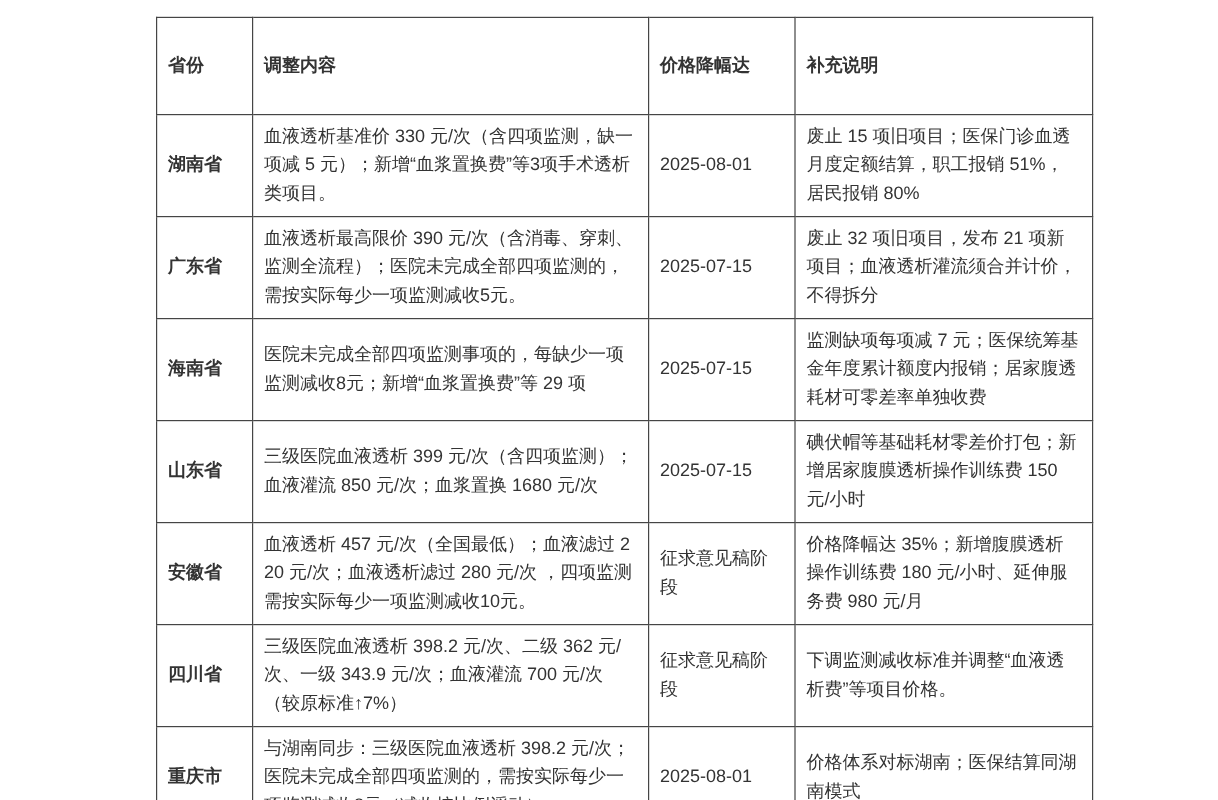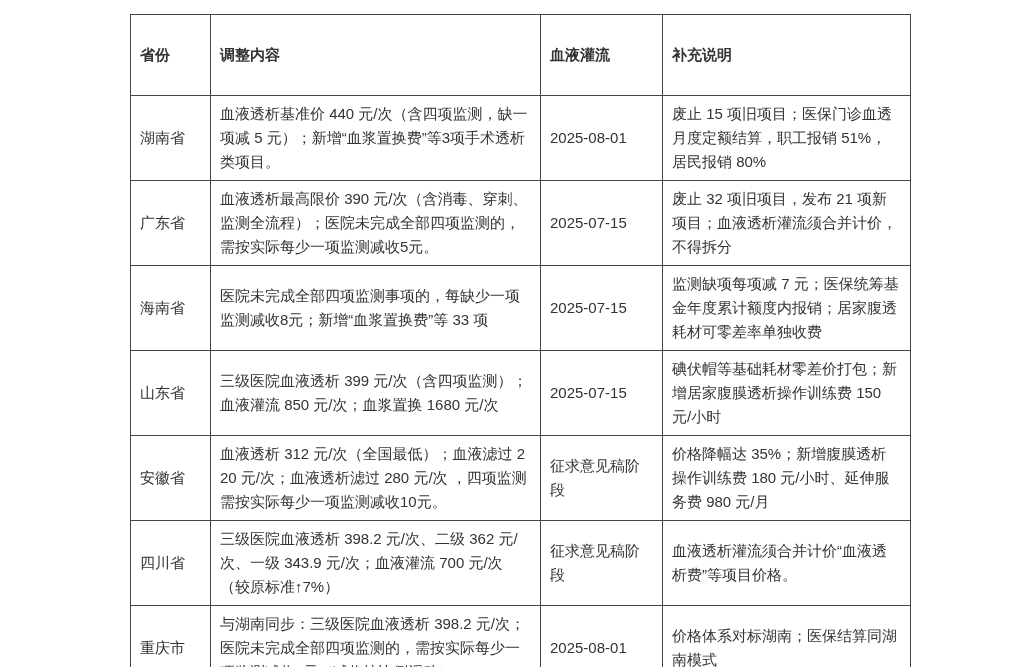--- a/index.html
+++ b/index.html
@@ -22,21 +22,21 @@
     border: 1px solid #454545;
     color: #333333;
     font-size: 15px;
     line-height: 1.6;
     text-align: left;
     vertical-align: middle;
     padding: 6px 9px;
     word-break: break-all;
   }
   table.pricing th { font-weight: bold; height: 81px; }
-  td.province { font-weight: normal; }
+  td.province { font-weight: bold; }
   tr.r1 td { height: 83px; }
   tr.r2 td { height: 80px; margin-left: 33px; }
   tr.r3 td { height: 79px; }
   tr.r4 td { height: 75px; }
   tr.r5 td { height: 78px; }
   tr.r6 td { height: 80px; }
   tr.r7 td { height: 80px; }
 </style>
 </head>
 <body>
@@ -46,60 +46,60 @@
     <colgroup>
       <col style="width:80px">
       <col style="width:330px">
       <col style="width:122px">
       <col style="width:248px">
     </colgroup>
     <thead>
       <tr>
         <th>省份</th>
         <th>调整内容</th>
-        <th>血液灌流</th>
+        <th>价格降幅达</th>
         <th>补充说明</th>
       </tr>
     </thead>
     <tbody>
       <tr class="r1">
         <td class="province">湖南省</td>
-        <td>血液透析基准价 440 元/次（含四项监测，缺一项减 5 元）；新增“血浆置换费”等3项手术透析类项目。</td>
+        <td>血液透析基准价 330 元/次（含四项监测，缺一项减 5 元）；新增“血浆置换费”等3项手术透析类项目。</td>
         <td>2025-08-01</td>
         <td>废止 15 项旧项目；医保门诊血透月度定额结算，职工报销 51%，居民报销 80%</td>
       </tr>
       <tr class="r2">
         <td class="province">广东省</td>
         <td>血液透析最高限价 390 元/次（含消毒、穿刺、监测全流程）；医院未完成全部四项监测的，需按实际每少一项监测减收5元。</td>
         <td>2025-07-15</td>
         <td>废止 32 项旧项目，发布 21 项新项目；血液透析灌流须合并计价，不得拆分</td>
       </tr>
       <tr class="r3">
         <td class="province">海南省</td>
-        <td>医院未完成全部四项监测事项的，每缺少一项监测减收8元；新增“血浆置换费”等 33 项</td>
+        <td>医院未完成全部四项监测事项的，每缺少一项监测减收8元；新增“血浆置换费”等 29 项</td>
         <td>2025-07-15</td>
         <td>监测缺项每项减 7 元；医保统筹基金年度累计额度内报销；居家腹透耗材可零差率单独收费</td>
       </tr>
       <tr class="r4">
         <td class="province">山东省</td>
         <td>三级医院血液透析 399 元/次（含四项监测）；血液灌流 850 元/次；血浆置换 1680 元/次</td>
         <td>2025-07-15</td>
         <td>碘伏帽等基础耗材零差价打包；新增居家腹膜透析操作训练费 150 元/小时</td>
       </tr>
       <tr class="r5">
         <td class="province">安徽省</td>
-        <td>血液透析 312 元/次（全国最低）；血液滤过 220 元/次；血液透析滤过 280 元/次 ，四项监测需按实际每少一项监测减收10元。</td>
+        <td>血液透析 457 元/次（全国最低）；血液滤过 220 元/次；血液透析滤过 280 元/次 ，四项监测需按实际每少一项监测减收10元。</td>
         <td>征求意见稿阶段</td>
         <td>价格降幅达 35%；新增腹膜透析操作训练费 180 元/小时、延伸服务费 980 元/月</td>
       </tr>
       <tr class="r6">
         <td class="province">四川省</td>
         <td>三级医院血液透析 398.2 元/次、二级 362 元/次、一级 343.9 元/次；血液灌流 700 元/次（较原标准↑7%）</td>
         <td>征求意见稿阶段</td>
-        <td>血液透析灌流须合并计价“血液透析费”等项目价格。</td>
+        <td>下调监测减收标准并调整“血液透析费”等项目价格。</td>
       </tr>
       <tr class="r7">
         <td class="province">重庆市</td>
         <td>与湖南同步：三级医院血液透析 398.2 元/次；医院未完成全部四项监测的，需按实际每少一项监测减收8元（减收按比例浮动）。</td>
         <td>2025-08-01</td>
         <td>价格体系对标湖南；医保结算同湖南模式</td>
       </tr>
     </tbody>
   </table>
 </div>

